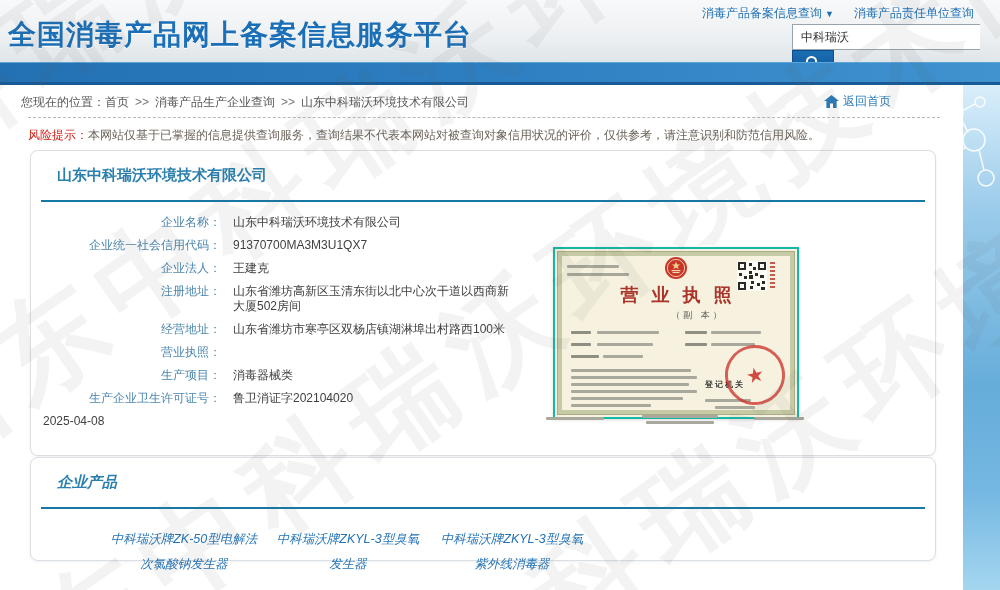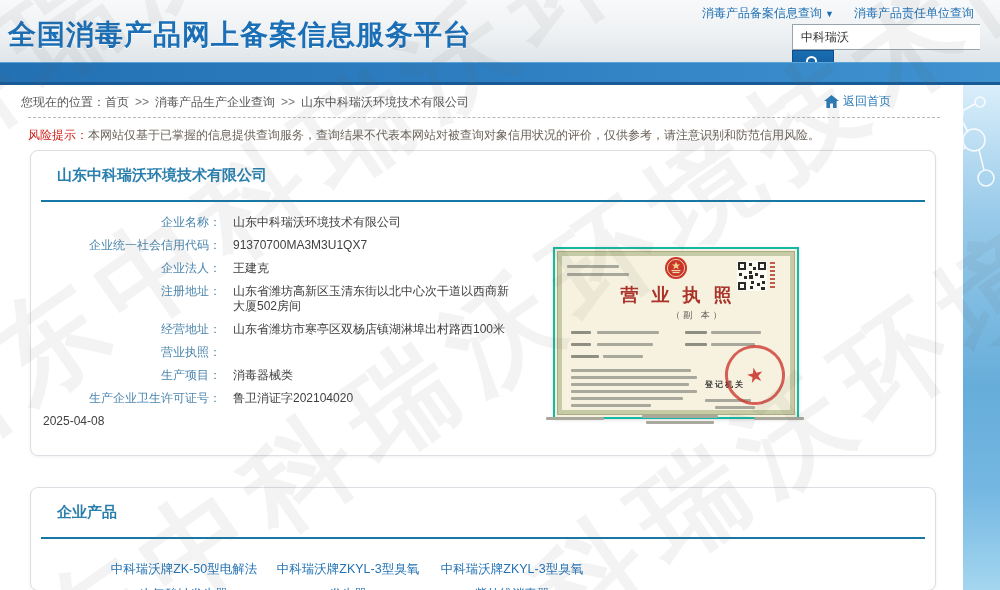--- a/index.html
+++ b/index.html
@@ -40,21 +40,21 @@
 
   
   .risk { position:absolute; left:28px; top:127px; font-size:12px; z-index:3; }
   .risk .risk-label { color:#cf1d15; }
   .risk .risk-text { color:#6b6359; }
 
   
   .panel { position:absolute; background:#fff; border:1px solid #dbdfe3; border-radius:8px;
     box-shadow:0 1px 3px rgba(120,140,160,.12); z-index:3; }
   .panel-company { left:30px; top:150px; width:906px; height:306px; }
-  .panel-products { left:30px; top:487px; width:906px; height:104px; }
+  .panel-products { left:30px; top:457px; width:906px; height:104px;font-style:italic; }
   .panel-title { margin:15px 0 0 26px; font-size:15px; font-weight:bold; color:#2a7fad; }
   .panel-rule { margin:15px 10px 0 10px; height:2px; background:#1878a5; }
 
   .fields { padding-top:13px; }
   .frow { display:flex; margin-bottom:8px; font-size:12px; line-height:15px; }
   .frow .lbl { flex:0 0 190px; width:190px; text-align:right; color:#4b86ae; }
   .frow .val { margin-left:12px; width:286px; color:#404040; }
 
   
   .license { position:absolute; left:522px; top:96px; width:246px; height:172px;

